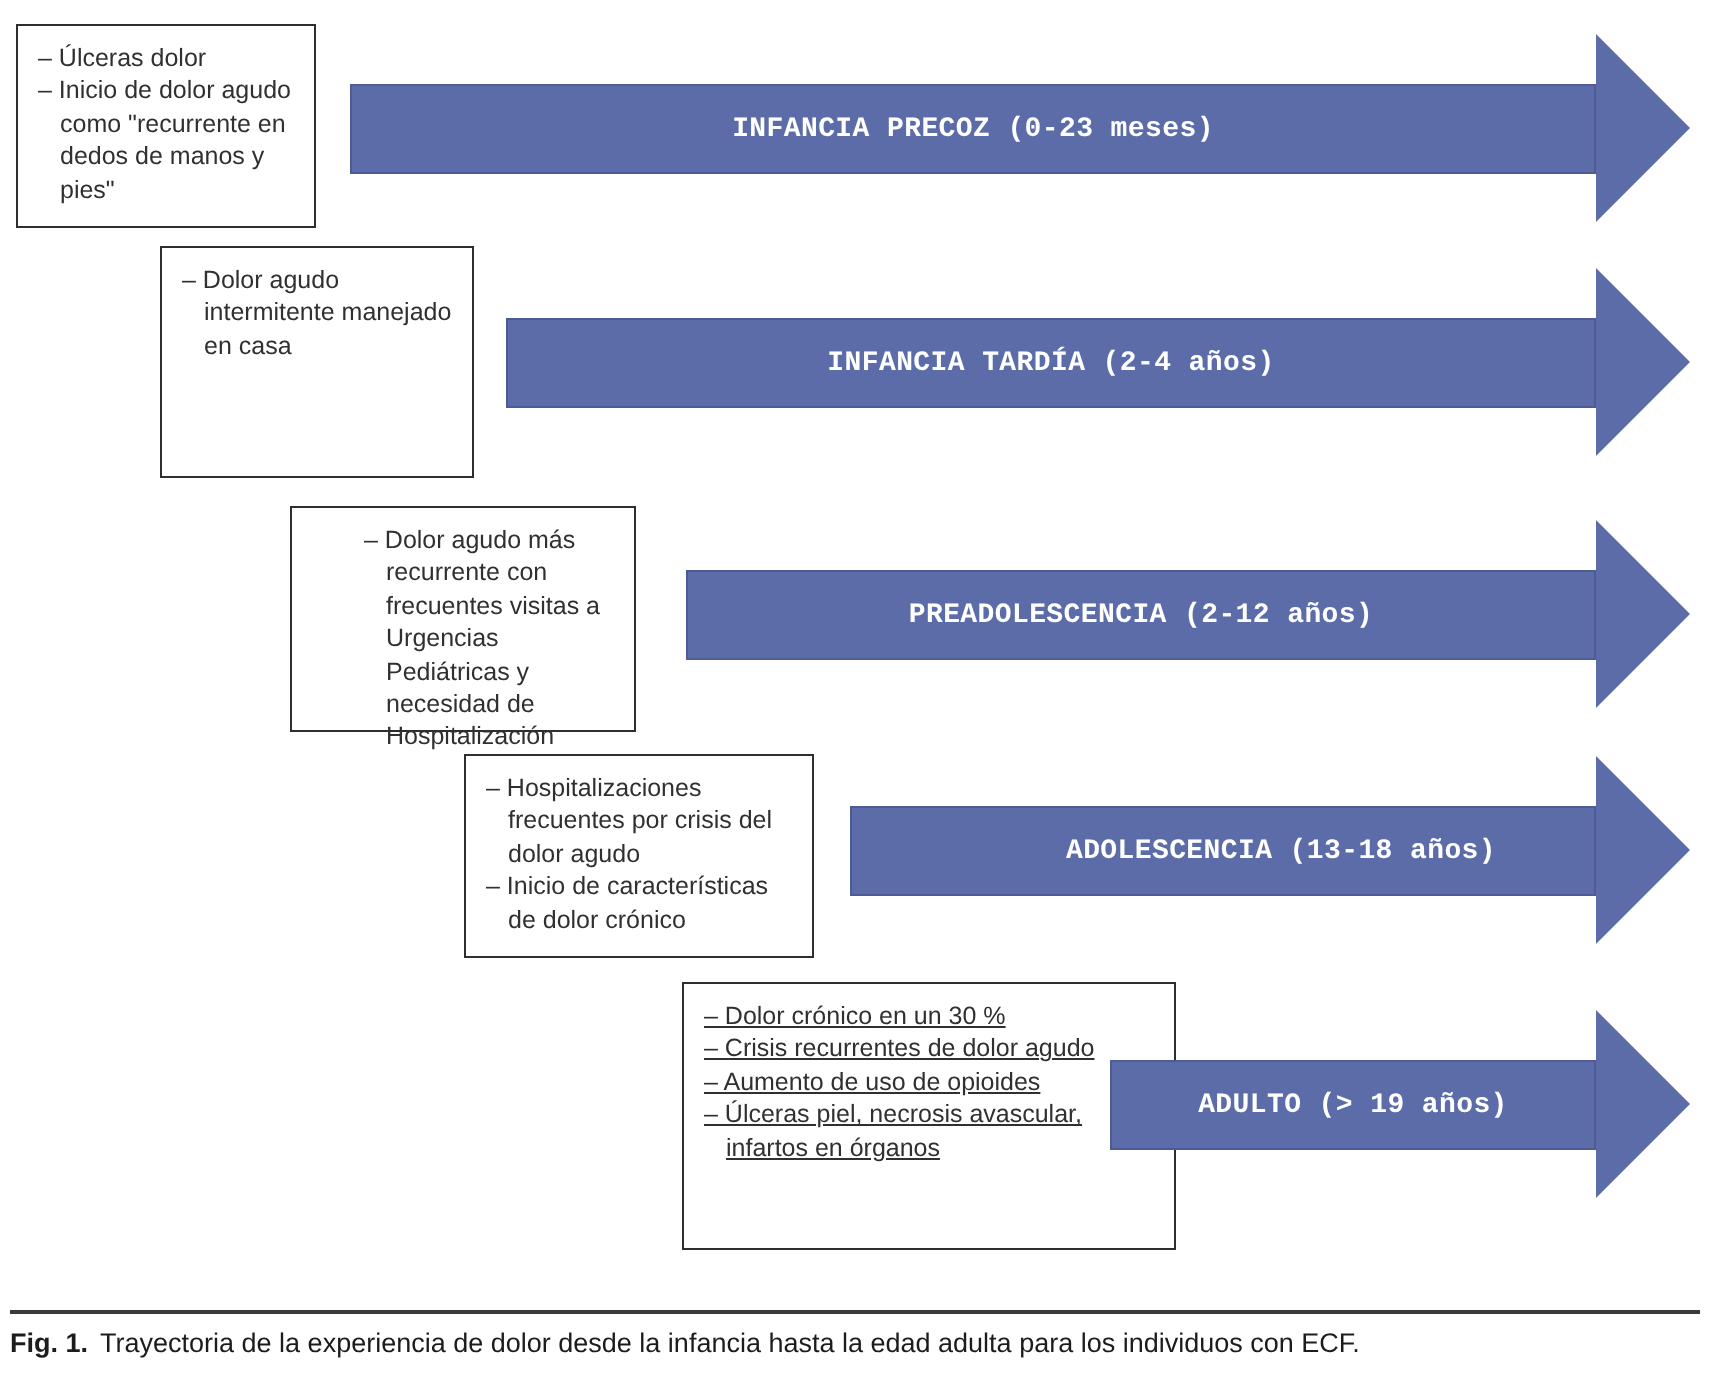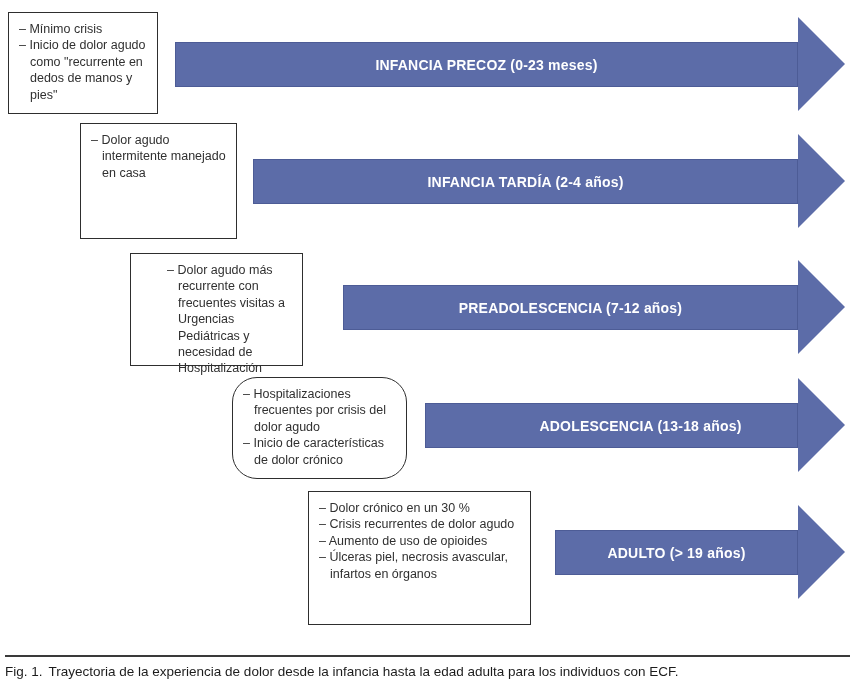--- a/index.html
+++ b/index.html
@@ -19,21 +19,21 @@
     padding: 8px 6px 5px 10px;
     color: #303030;
     font-size: 12.5px;
     line-height: 16.4px;
   }
   .bullet {
     margin: 0;
     padding-left: 11px;
     text-indent: -11px;
   }
-  .arrow { position: absolute; height: 95px; }
+  .arrow { position: absolute; height: 95px; font-family: Liberation Mono, monospace; }
   .arrow-body {
     position: absolute;
     left: 0; top: 25px;
     height: 45px;
     background: #5c6ca8;
     box-shadow: inset 0 0 0 1px rgba(30, 45, 95, 0.25);
   }
   .arrow-head {
     position: absolute;
     top: 0;
@@ -65,66 +65,66 @@
   }
   .caption {
     position: absolute;
     left: 5px;
     top: 663px;
     width: 845px;
     font-size: 13.5px;
     color: #1c1c1c;
     line-height: 17px;
   }
-  .caption .fig-label { font-weight: normal; margin-right: 6px; margin-top: 24px; }
+  .caption .fig-label { font-weight: bold; margin-right: 6px; margin-top: 24px; }
 </style>
 </head>
 <body>
 
 <div class="stage">
 
   <div class="note-box" style="left:8px; top:12px; width:150px; height:102px;">
-    <p class="bullet">– Mínimo crisis</p>
+    <p class="bullet">– Úlceras dolor</p>
     <p class="bullet">– Inicio de dolor agudo como "recurrente en dedos de manos y pies"</p>
   </div>
   <div class="arrow" style="left:175px; top:17px; width:670px;">
     <div class="arrow-body" style="width:623px;"></div>
     <div class="arrow-head" style="left:623px;"></div>
     <div class="arrow-label" style="width:623px;">INFANCIA PRECOZ (0-23 meses)</div>
   </div>
 
   <div class="note-box" style="left:80px; top:123px; width:157px; height:116px;">
     <p class="bullet">– Dolor agudo intermitente manejado en casa</p>
   </div>
   <div class="arrow" style="left:253px; top:134px; width:592px;">
     <div class="arrow-body" style="width:545px;"></div>
     <div class="arrow-head" style="left:545px;"></div>
     <div class="arrow-label" style="width:545px;border-radius:15px;">INFANCIA TARDÍA (2-4 años)</div>
   </div>
 
-  <div class="note-box" style="left:130px; top:253px; width:173px; height:113px;padding-left:36px;">
+  <div class="note-box" style="left:145px; top:253px; width:173px; height:113px;padding-left:36px;">
     <p class="bullet">– Dolor agudo más recurrente con frecuentes visitas a Urgencias Pediátricas y necesidad de Hospitalización</p>
   </div>
   <div class="arrow" style="left:343px; top:260px; width:502px;">
     <div class="arrow-body" style="width:455px;"></div>
     <div class="arrow-head" style="left:455px;"></div>
-    <div class="arrow-label" style="width:455px;">PREADOLESCENCIA (7-12 años)</div>
+    <div class="arrow-label" style="width:455px;">PREADOLESCENCIA (2-12 años)</div>
   </div>
 
-  <div class="note-box" style="left:232px; top:377px; width:175px; height:102px;border-radius:25px;">
+  <div class="note-box" style="left:232px; top:377px; width:175px; height:102px;">
     <p class="bullet">– Hospitalizaciones frecuentes por crisis del dolor agudo</p>
     <p class="bullet">– Inicio de características de dolor crónico</p>
   </div>
   <div class="arrow" style="left:425px; top:378px; width:420px;">
     <div class="arrow-body" style="width:373px;"></div>
     <div class="arrow-head" style="left:373px;"></div>
     <div class="arrow-label" style="width:391px;padding-left:20px;">ADOLESCENCIA (13-18 años)</div>
   </div>
 
-  <div class="note-box" style="left:308px; top:491px; width:223px; height:134px;">
+  <div class="note-box" style="left:341px; top:491px; width:247px; height:134px;text-decoration:underline;">
     <p class="bullet">– Dolor crónico en un 30 %</p>
     <p class="bullet">– Crisis recurrentes de dolor agudo</p>
     <p class="bullet">– Aumento de uso de opioides</p>
     <p class="bullet">– Úlceras piel, necrosis avascular, infartos en órganos</p>
   </div>
   <div class="arrow" style="left:555px; top:505px; width:290px;text-align:right;">
     <div class="arrow-body" style="width:243px;"></div>
     <div class="arrow-head" style="left:243px;"></div>
     <div class="arrow-label" style="width:243px;">ADULTO (&gt; 19 años)</div>
   </div>

